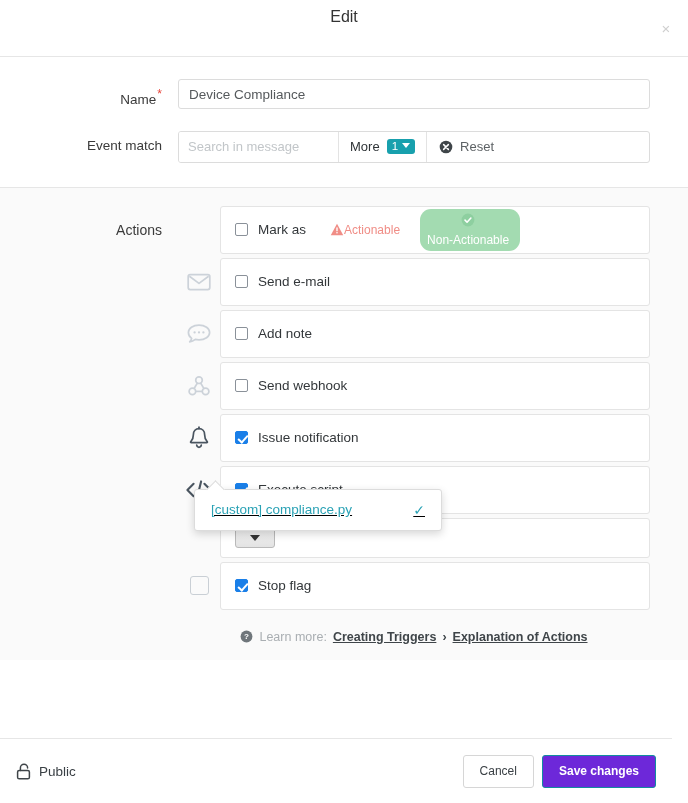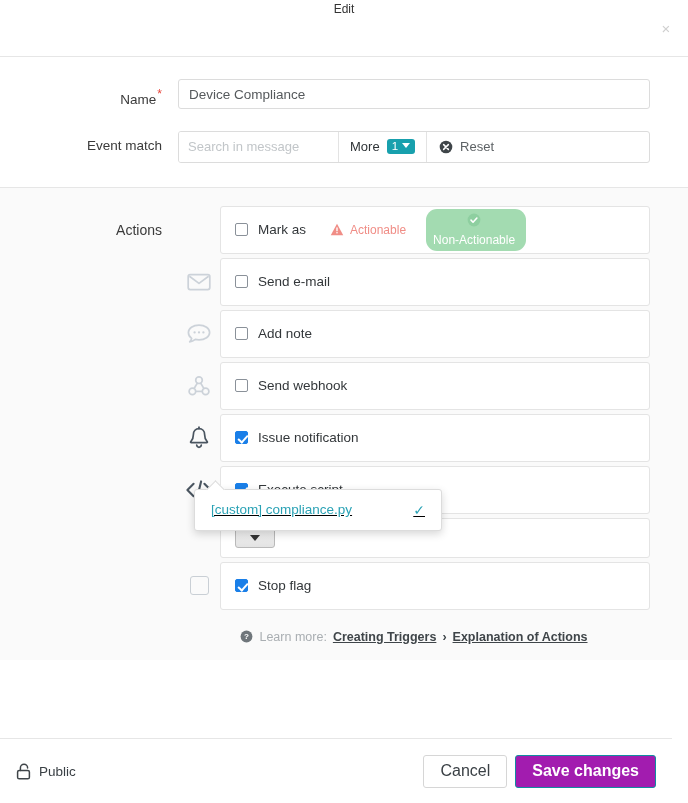--- a/index.html
+++ b/index.html
@@ -11,22 +11,22 @@
     -webkit-font-smoothing: antialiased;
   }
   .modal { position: relative; width: 688px; height: 803px; overflow: hidden; background: #fff; }
 
   
   .modal-header {
     position: relative; height: 57px; background: #fff;
     border-bottom: 1px solid #e6e6e6;
   }
   .modal-title {
-    position: absolute; left: 0; right: 0; top: 2px;
-    text-align: center; font-size: 12px; color: #333; font-weight: normal;
+    position: absolute; left: 0; right: 0; top: 8px;
+    text-align: center; font-size: 16px; color: #333; font-weight: normal;
   }
   .close-icon {
     position: absolute; right: 12px; top: 19px;
     width: 20px; height: 20px; line-height: 20px; text-align: center;
     color: #cfcfcf; font-size: 15px; cursor: pointer; user-select: none;
   }
 
   
   .top-band { background: #fff; padding: 22px 0 24px 0; }
   .field-row { display: flex; align-items: flex-start; margin-bottom: 16px; }
@@ -108,21 +108,21 @@
   .cb.checked { background: #1a7fe8; border-color: #1a7fe8; }
   .cb.checked::after {
     content: ""; position: absolute; left: 3.5px; top: 0.5px;
     width: 4px; height: 8px; border: solid #fff; border-width: 0 2px 2px 0;
     transform: rotate(42deg);
   }
   .row-label { font-size: 13.5px; color: #33373a; cursor: pointer; }
 
   
   .badge-actionable {
-    display: inline-flex; align-items: center; gap: 6px; margin-left: 14px;
+    display: inline-flex; align-items: center; gap: 0; margin-left: 14px;
     font-size: 12px; color: #f08d86;
   }
   .warn-tri { width: 14px; height: 13px; flex: none; }
   .badge-nonactionable {
     display: inline-flex; align-items: center; gap: 6px; margin-left: 10px;
     background: #a3dbb1; color: #ffffff; border-radius: 11px;
     font-size: 12px; padding: 4px 11px 4px 7px; flex-direction: column;
   }
   .check-circle { width: 14px; height: 14px; flex: none; }
 
@@ -178,25 +178,25 @@
     background: #fff; border-top: 1px solid #e6e6e6;
     display: flex; align-items: center; padding: 0 16px;
   }
   .visibility {
     display: flex; align-items: center; gap: 8px;
     font-size: 13.5px; color: #3a4045; cursor: pointer;
   }
   .lock-icon { width: 15px; height: 17px; flex: none; }
   .footer-buttons { margin-left: auto; display: flex; gap: 8px; }
   .btn {
-    height: 33px; border-radius: 3px; font-family: inherit; font-size: 16px;
+    height: 33px; border-radius: 3px; font-family: inherit; font-size: 12px;
     padding: 0 16px; cursor: pointer; border: 1px solid transparent;
   }
   .btn-cancel { background: #fff; border-color: #d6d6d6; color: #3a4045; }
-  .btn-primary { background: #a21caf; border-color: #128ba0; color: #fff; font-weight: bold; }
+  .btn-primary { background: #6d28d9; border-color: #128ba0; color: #fff; font-weight: bold; }
 </style>
 </head>
 <body>
 
 <div class="modal">
 
   <div class="modal-header">
     <div class="modal-title">Edit</div>
     <div class="close-icon">×</div>
   </div>

